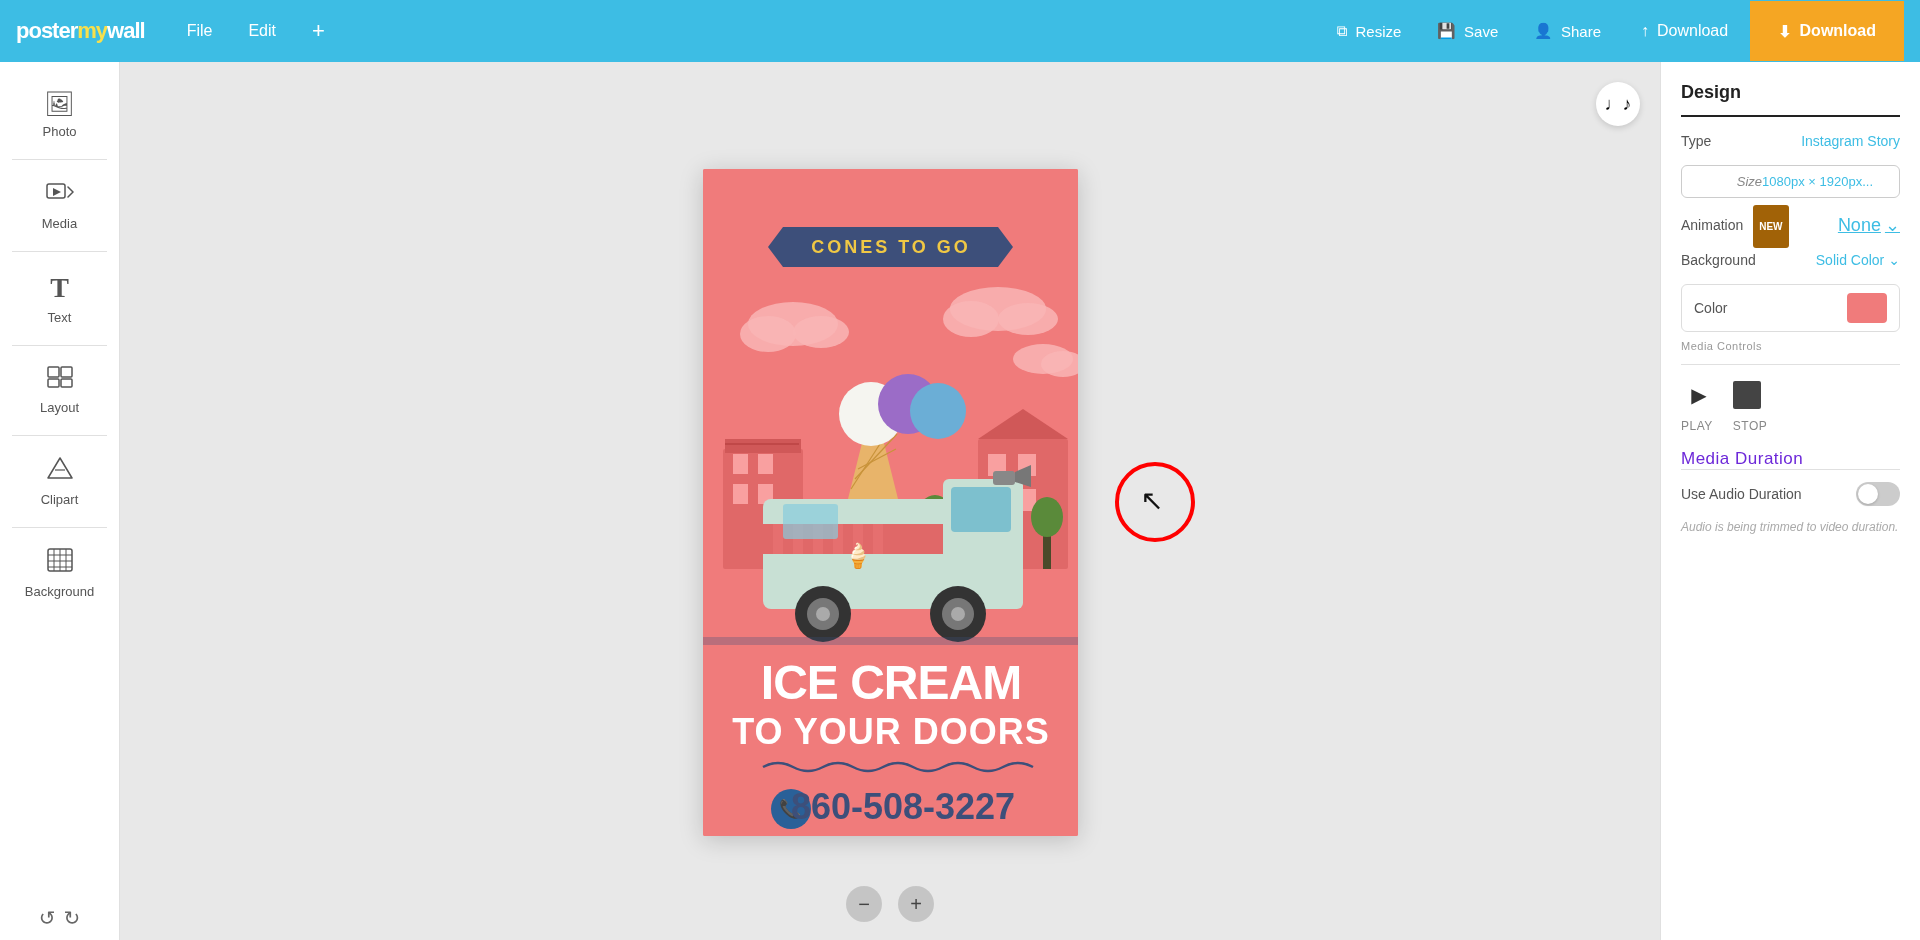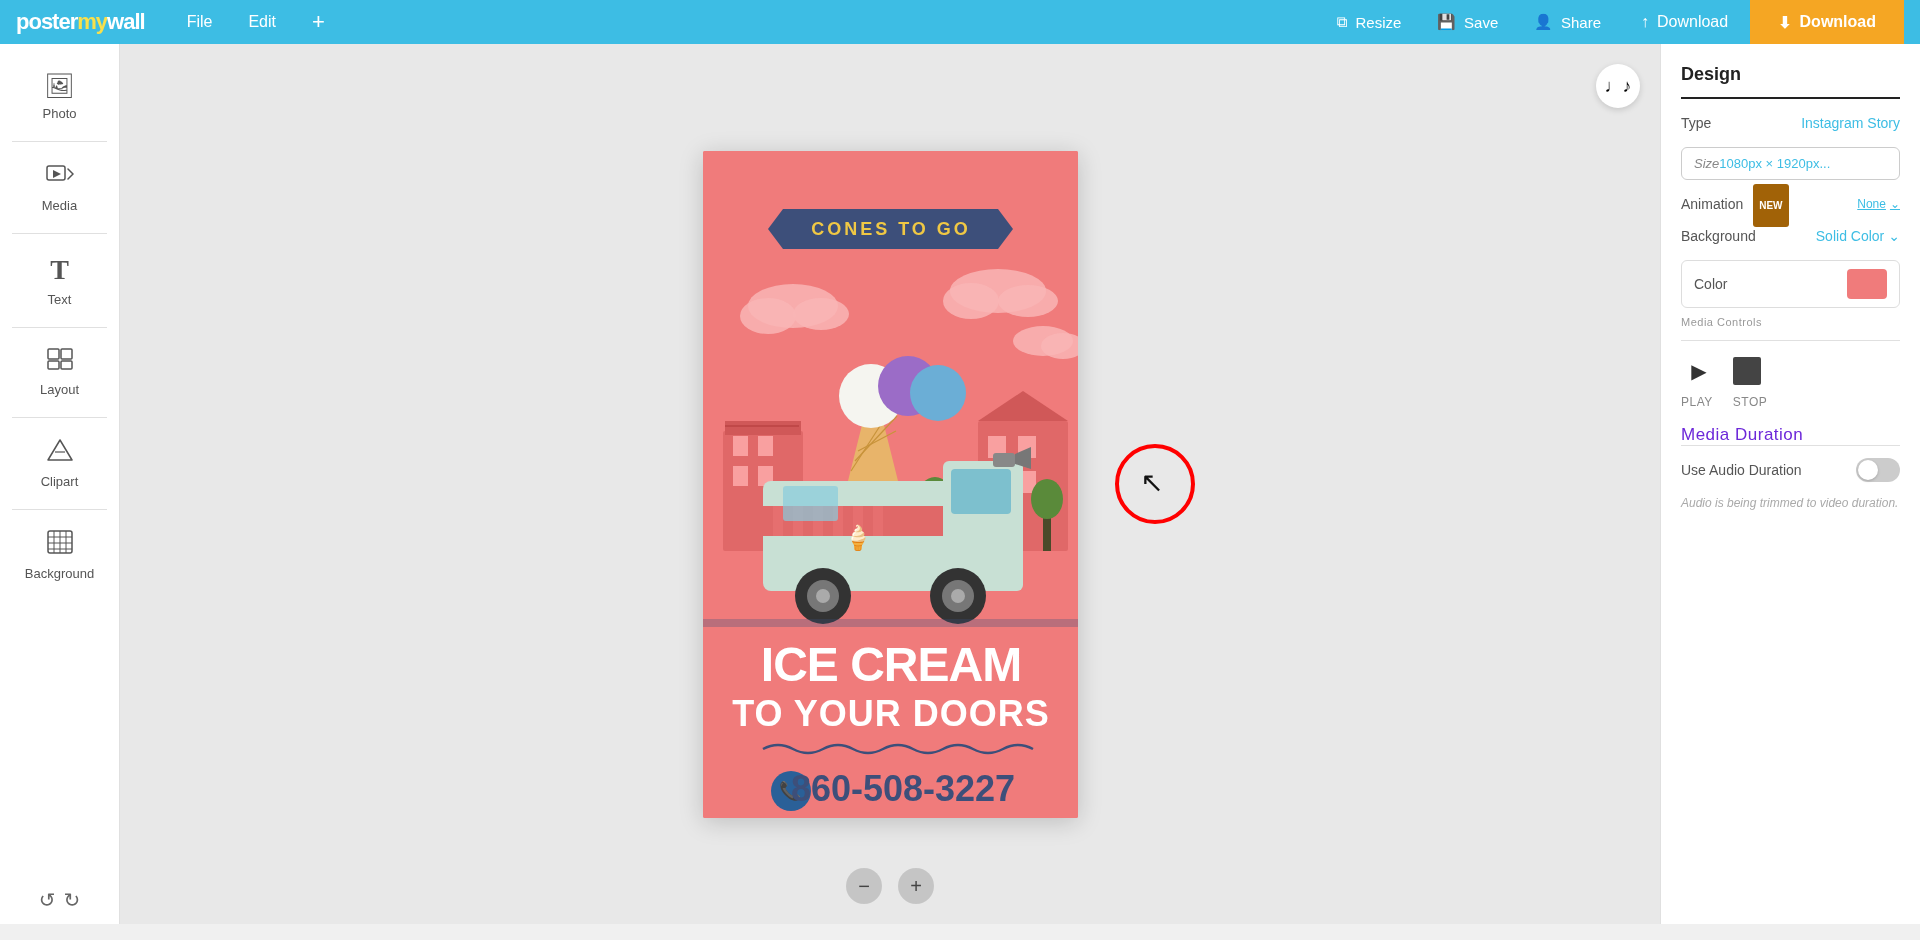--- a/index.html
+++ b/index.html
@@ -1,21 +1,21 @@
 <!DOCTYPE html>
 <html><head>
   <meta charset="utf-8">
   <style>
     * { box-sizing: border-box; margin: 0; padding: 0; }
     body { font-family: 'Segoe UI', Arial, sans-serif; background: #f0f0f0; overflow: hidden; width: 1920px; height: 940px; }
 
     
     .topnav {
       display: flex; align-items: center;
-      background: #3dbde4; height: 44px;
+      background: #3dbde4; height: 62px;
       padding: 0 16px; gap: 0;
     }
     .logo { display: flex; align-items: center; gap: 4px; margin-right: 24px; }
     .logo-text { font-size: 22px; font-weight: 700; color: #fff; letter-spacing: -1px; }
     .logo-text span { color: #f9e04b; }
     .nav-btn {
       background: none; border: none; color: #fff;
       font-size: 16px; padding: 8px 18px; cursor: pointer;
       font-weight: 500;
     }
@@ -116,36 +116,36 @@
     .panel-title { font-size: 18px; font-weight: 600; color: #222; margin-bottom: 12px; }
     .panel-divider { height: 2px; background: #222; margin-bottom: 16px; }
     .panel-row {
       display: flex; align-items: center; justify-content: space-between;
       margin-bottom: 16px;
     }
     .panel-label { font-size: 14px; color: #555; }
     .panel-value { font-size: 14px; color: #3dbde4; }
     .size-box {
       border: 1px solid #ccc; border-radius: 6px;
-      padding: 8px 12px;
-      display: flex; align-items: center; justify-content: flex-start;
+      padding: 8px 26px;
+      display: flex; align-items: center; justify-content: flex-end;
       margin-bottom: 16px;
       width: 100%;
     }
     .size-label { font-size: 13px; color: #888; font-style: italic; }
     .size-value { font-size: 13px; color: #3dbde4; }
     .new-badge {
       background: #a16207; color: #fff;
       font-size: 10px; font-weight: 700;
       padding: 16px 6px; border-radius: 3px;
       margin-left: 6px;
     }
     .none-btn {
       background: none; border: none;
-      color: #3dbde4; font-size: 12px; cursor: pointer;
+      color: #3dbde4; font-size: 18px; cursor: pointer;
       display: flex; align-items: center; gap: 4px; text-decoration: underline;
     }
     .solid-btn {
       background: none; border: none;
       color: #3dbde4; font-size: 14px; cursor: pointer;
       display: flex; align-items: center; gap: 4px;
     }
     .color-row {
       border: 1px solid #ddd; border-radius: 6px;
       padding: 8px 12px;

